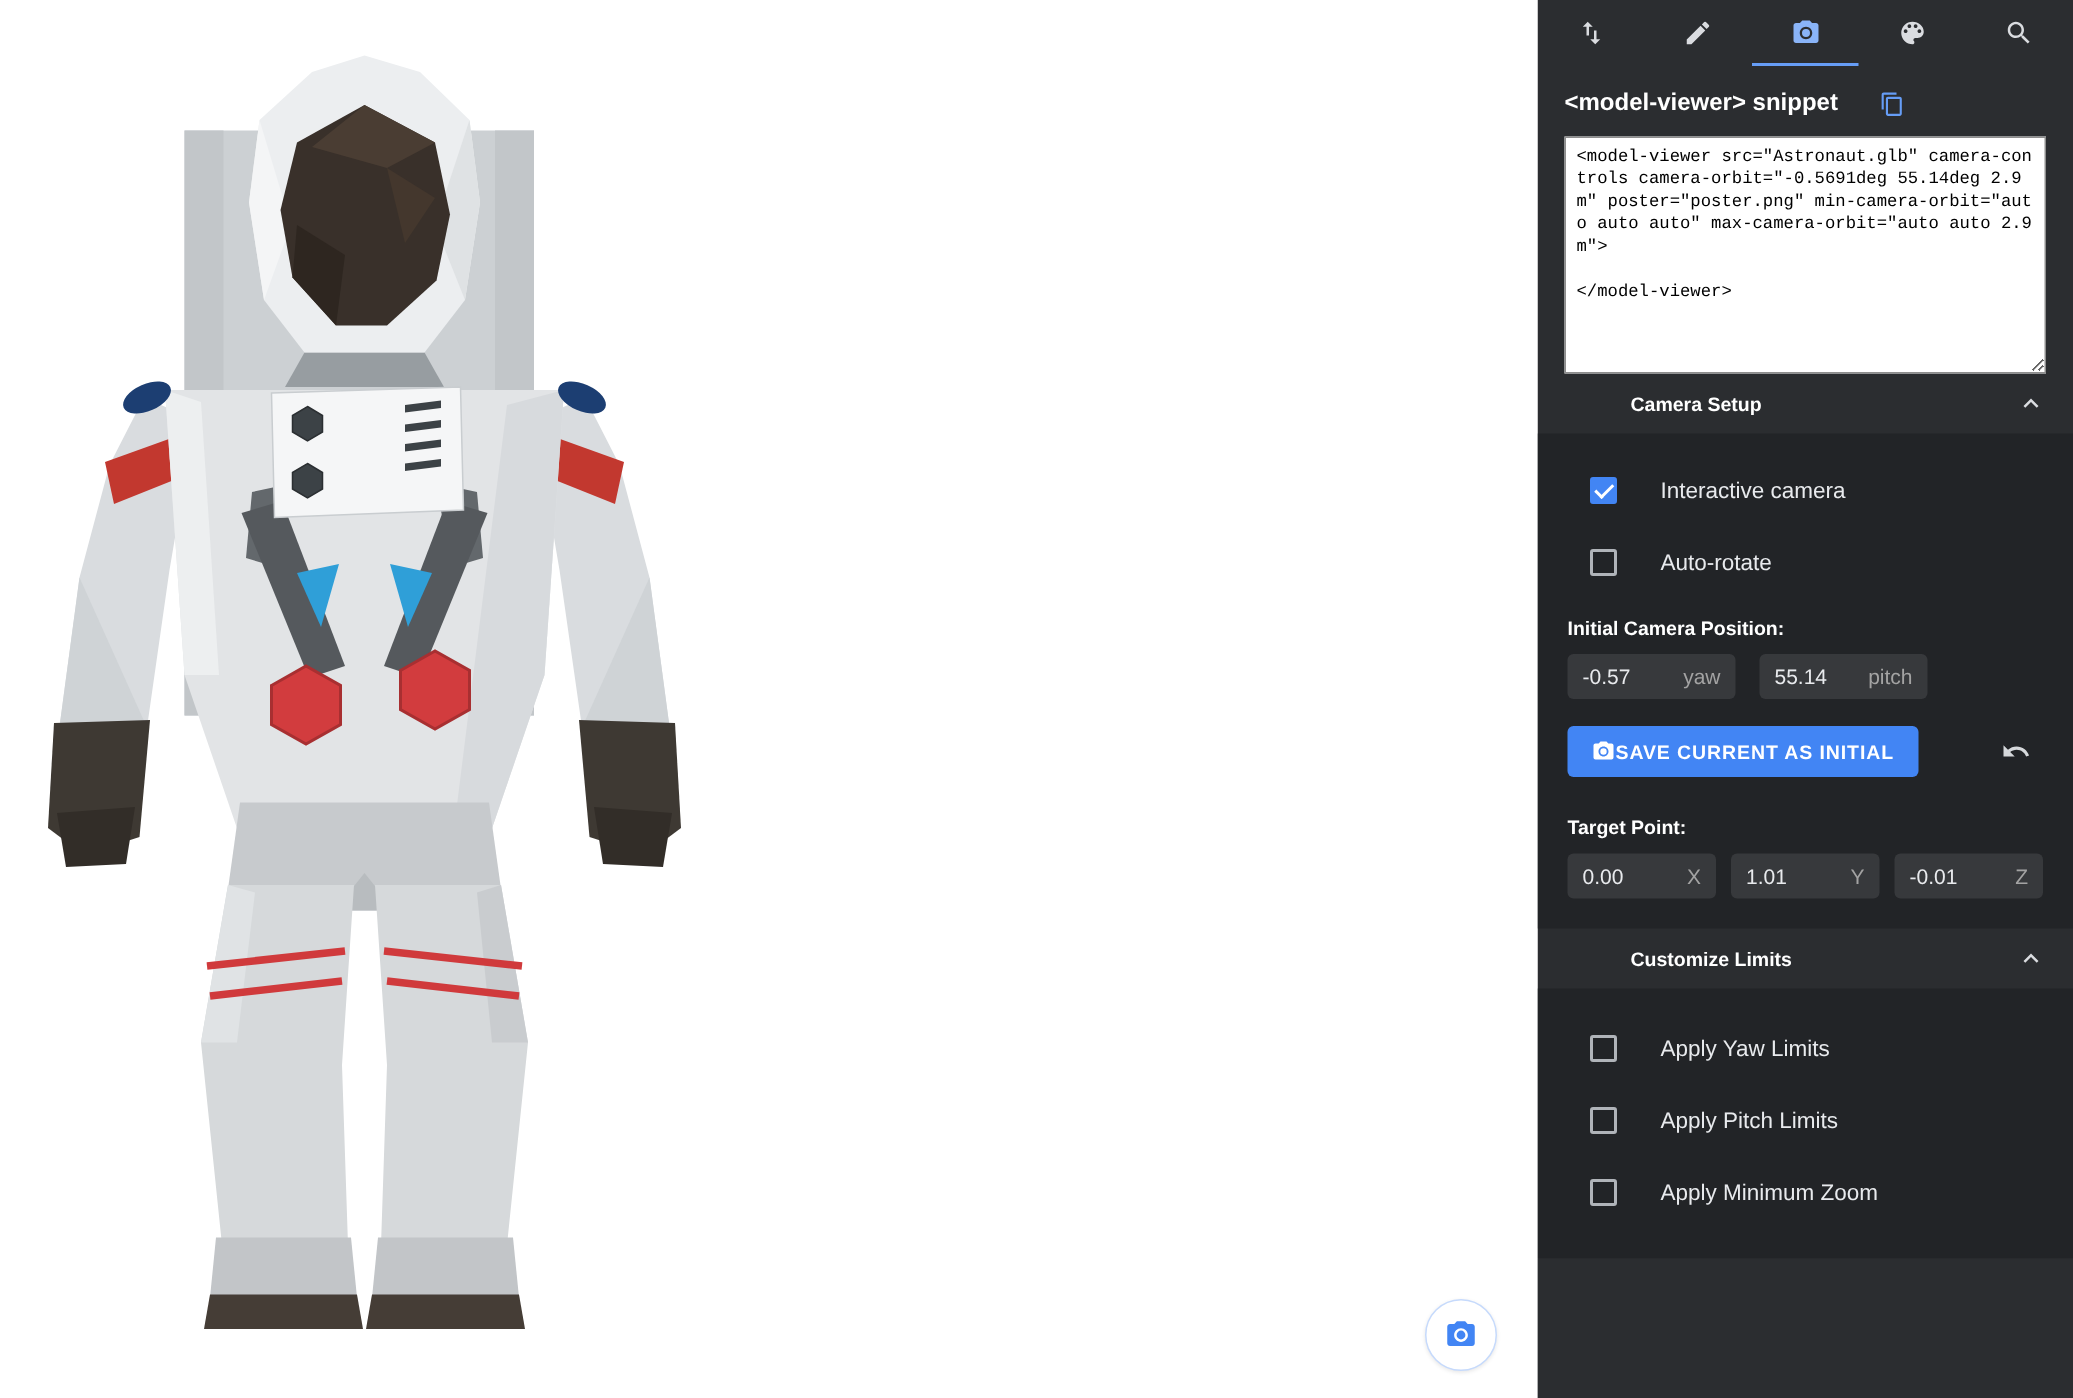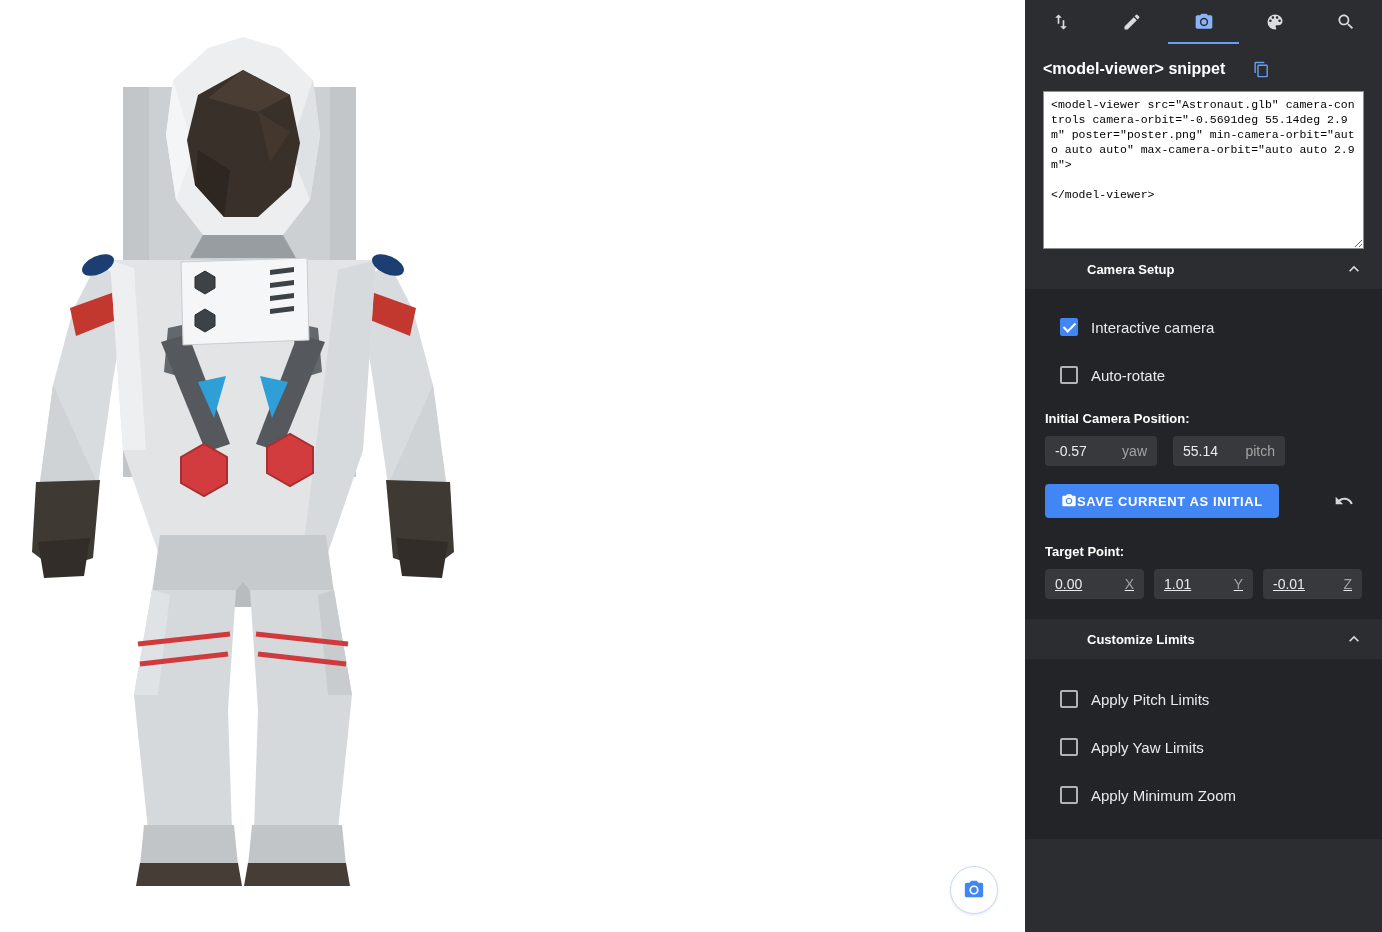--- a/index.html
+++ b/index.html
@@ -35,33 +35,33 @@
     border:1px solid #8e8e8e; resize:vertical; white-space:pre-wrap; word-break:break-all; }
 
   .section-head { display:flex; align-items:center; justify-content:space-between; padding:0 18px; height:40px; flex:none; cursor:pointer;margin-left:44px; }
   .section-head:first-of-type { margin-top:28px; }
   .section-title { font-size:13px; font-weight:bold; color:#fff; }
   .chevron { color:#dadce0; }
   .chevron .icon { width:20px; height:20px; }
 
   .section-body { background:#222427; padding:14px 20px 20px 20px; }
 
-  .check-row { display:flex; align-items:center; height:48px; padding-left:15px; cursor:pointer; }
+  .check-row { display:flex; align-items:center; height:48px; padding-left:15px; cursor:pointer;gap:16px; }
   .checkbox { width:18px; height:18px; border:2px solid #b0b4b9; border-radius:2px; position:relative; flex:none; background:transparent; }
   .checkbox.checked { background:#4285f4; border-color:#4285f4; }
   .checkbox.checked::after { content:""; position:absolute; left:4px; top:0; width:5px; height:10px;
     border:solid #fff; border-width:0 2px 2px 0; transform:rotate(45deg); }
   .check-label { margin-left:13px; font-size:15px; color:#e8eaed; }
 
   .field-label { font-size:13px; font-weight:bold; color:#ffffff; margin-top:12px; }
   .inputs-row { display:flex; margin-top:10px; gap:16px; }
   .inputs-row.triple { gap:10px; }
   .num-box { display:flex; align-items:center; background:#37393c; border-radius:4px; height:30px; padding:0 10px; }
   .num-box.wide { width:112px;justify-content:center; }
-  .num-box.third { width:99px;text-decoration:underline; }
+  .num-box.third { width:99px; }
   .num-box input { background:transparent; border:none; outline:none; color:#e8eaed; font-size:14px; width:100%;
     font-family:"Liberation Sans", sans-serif; padding:0; }
   .unit { color:#a3a3a3; font-size:14px; flex:none; margin-left:6px; }
 
   .btn-row { display:flex; align-items:center; margin-top:18px; }
   .save-btn { display:inline-flex; align-items:center; gap:0; background:#4285f4; color:#fff; border:none;
     border-radius:4px; height:34px; padding:0 16px; font-size:13px; font-weight:bold; letter-spacing:.6px;
     font-family:"Liberation Sans", sans-serif; cursor:pointer; }
   .save-btn .icon { width:16px; height:16px; }
   .undo-btn { margin-left:auto; margin-right:8px; background:none; border:none; color:#d5d8db; cursor:pointer; padding:0; }
@@ -297,25 +297,25 @@
       <span class="chevron">
         <svg class="icon">
             <use href="#i-chevron-up"></use>
           </svg>
       </span>
     </div>
 
     <div class="section-body" style="padding-top:16px;">
       <div class="check-row">
         <span class="checkbox"></span>
+        <span class="check-label">Apply Yaw Limits</span>
+      </div>
+      <div class="check-row">
+        <span class="checkbox"></span>
         <span class="check-label">Apply Pitch Limits</span>
-      </div>
-      <div class="check-row">
-        <span class="checkbox"></span>
-        <span class="check-label">Apply Yaw Limits</span>
       </div>
       <div class="check-row">
         <span class="checkbox"></span>
         <span class="check-label">Apply Minimum Zoom</span>
       </div>
     </div>
 
     <div class="panel-fill"></div>
   </div>
 </div>

